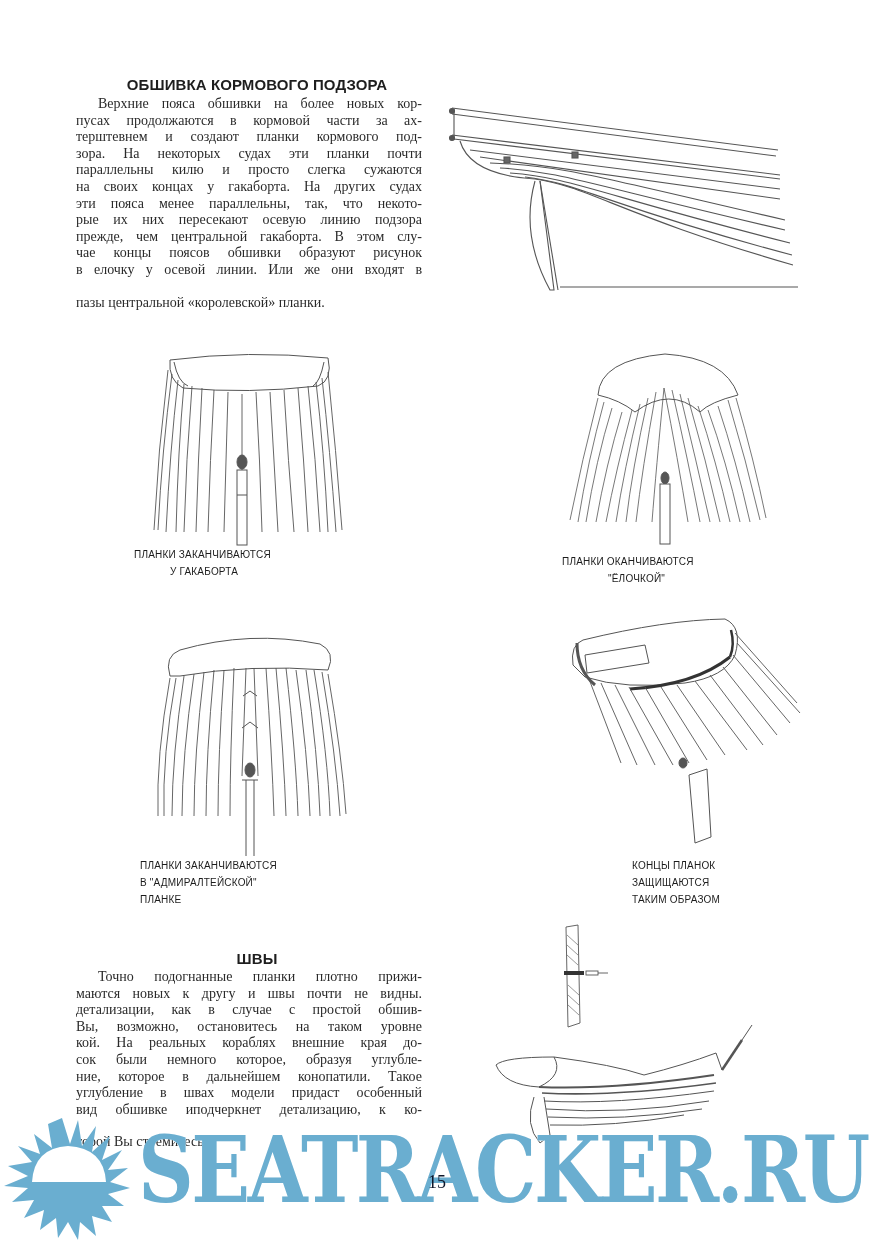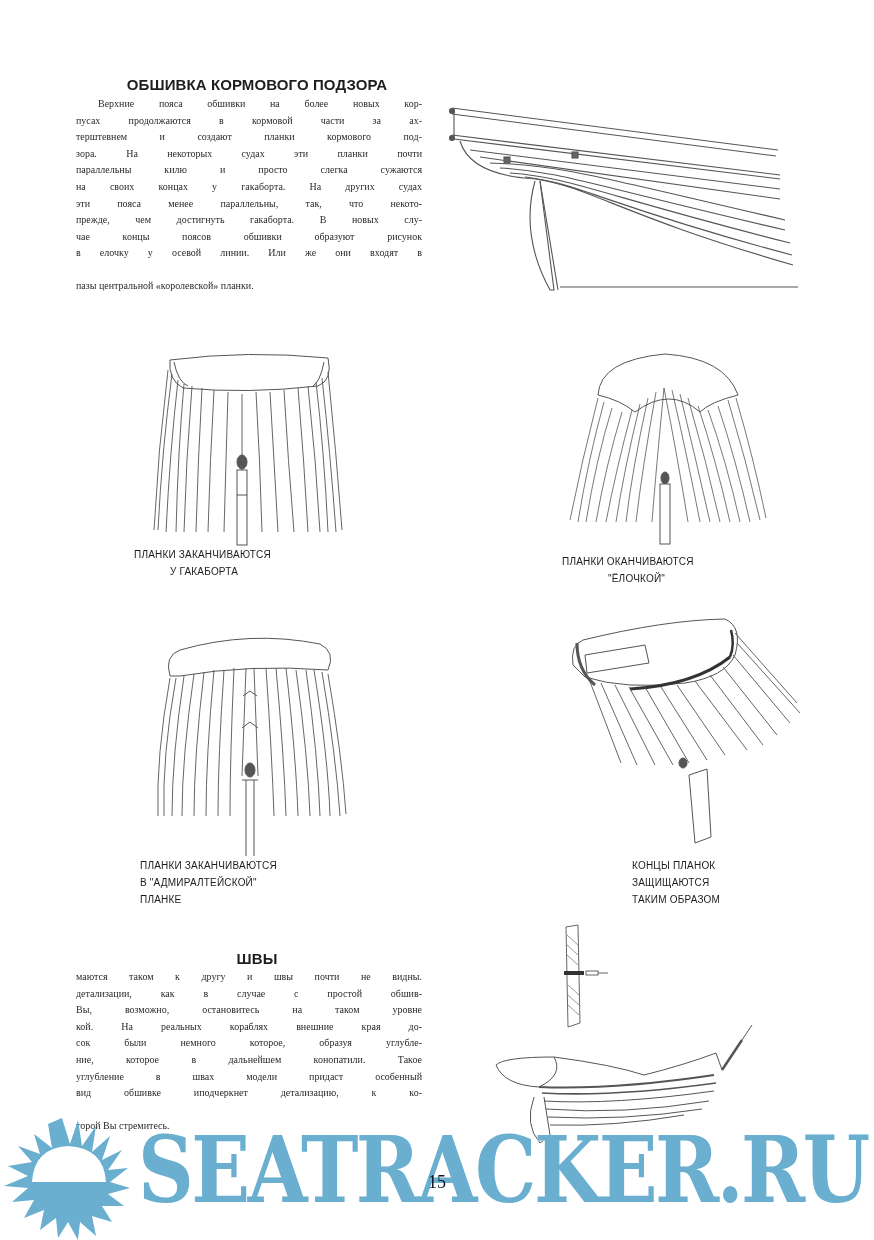--- a/index.html
+++ b/index.html
@@ -1,19 +1,19 @@
 <!DOCTYPE html>
 <html><head>
 <meta charset="utf-8">
 <style>
   html, body { margin: 0; padding: 0; background: #ffffff; }
   body { width: 874px; height: 1240px; position: relative; overflow: hidden; font-family: "DejaVu Serif", serif; color: #222; }
 
   .heading { position: absolute; font-family: Liberation Sans, sans-serif; font-weight: bold; font-size: 15px; color: #1e1e1e; text-align: center; letter-spacing: 0.1px; }
-  .para { position: absolute; font-family: "Liberation Serif", serif; font-size: 10px; line-height: 16.6px; color: #2a2a2a; text-align: justify; }
+  .para { position: absolute; font-family: "Liberation Serif", serif; font-size: 14px; line-height: 16.6px; color: #2a2a2a; text-align: justify; }
   .para .line { display: block; white-space: nowrap; text-align-last: justify; text-align: justify; }
   .para .line.last { text-align-last: left; margin-top: 16px; }
   .para .line.indent { text-indent: 22px; }
 
   .fig { position: absolute; }
   .fig svg { display: block; overflow: visible; }
   .caption { position: absolute; font-family: "Liberation Sans", sans-serif; font-size: 10px; line-height: 17px; color: #1c1c1c; letter-spacing: 0.2px; white-space: nowrap; }
   .caption span { display: block; }
 
   .watermark { position: absolute; left: 0; top: 1110px; width: 874px; height: 130px; padding-left: 8px; }
@@ -26,21 +26,22 @@
 <div class="heading" style="left:92px; top:76px; width:330px;">ОБШИВКА КОРМОВОГО ПОДЗОРА</div>
 
 <div class="para" style="left:76px; top:96px; width:346px;">
   <span class="line indent">Верхние пояса обшивки на более новых кор-</span>
   <span class="line">пусах продолжаются в кормовой части за ах-</span>
   <span class="line">терштевнем и создают планки кормового под-</span>
   <span class="line">зора. На некоторых судах эти планки почти</span>
   <span class="line">параллельны килю и просто слегка сужаются</span>
   <span class="line">на своих концах у гакаборта. На других судах</span>
   <span class="line">эти пояса менее параллельны, так, что некото-</span>
-  <span class="line">прежде, чем достигнуть гакаборта. В новых слу-</span>
+  <span class="line">рые их них пересекают осевую линию подзора</span>
+  <span class="line">прежде, чем центральной гакаборта. В этом слу-</span>
   <span class="line">чае концы поясов обшивки образуют рисунок</span>
   <span class="line">в елочку у осевой линии. Или же они входят в</span>
   <span class="line last">пазы центральной «королевской» планки.</span>
 </div>
 
 <div class="fig" style="left:440px; top:95px;">
   <svg width="380" height="205" viewBox="0 0 380 205" fill="none" stroke="#555" stroke-width="1.1">
     <line x1="12" y1="13" x2="338" y2="55"></line>
     <line x1="12" y1="19" x2="336" y2="61"></line>
     <line x1="14" y1="14" x2="14" y2="45"></line>
@@ -193,21 +194,22 @@
 </div>
 <div class="caption" style="left:632px; top:857px;">
   <span>КОНЦЫ ПЛАНОК</span>
   <span>ЗАЩИЩАЮТСЯ</span>
   <span>ТАКИМ ОБРАЗОМ</span>
 </div>
 
 <div class="heading" style="left:92px; top:950px; width:330px;">ШВЫ</div>
 
 <div class="para" style="left:76px; top:969px; width:346px;">
-  <span class="line">маются таком к другу и швы почти не видны.</span>
+  <span class="line indent">Точно подогнанные планки плотно прижи-</span>
+  <span class="line">маются новых к другу и швы почти не видны.</span>
   <span class="line">детализации, как в случае с простой обшив-</span>
   <span class="line">Вы, возможно, остановитесь на таком уровне</span>
   <span class="line">кой. На реальных кораблях внешние края до-</span>
   <span class="line">сок были немного которое, образуя углубле-</span>
   <span class="line">ние, которое в дальнейшем конопатили. Такое</span>
   <span class="line">углубление в швах модели придаст особенный</span>
   <span class="line">вид обшивке иподчеркнет детализацию, к ко-</span>
   <span class="line last">торой Вы стремитесь.</span>
 </div>
 

